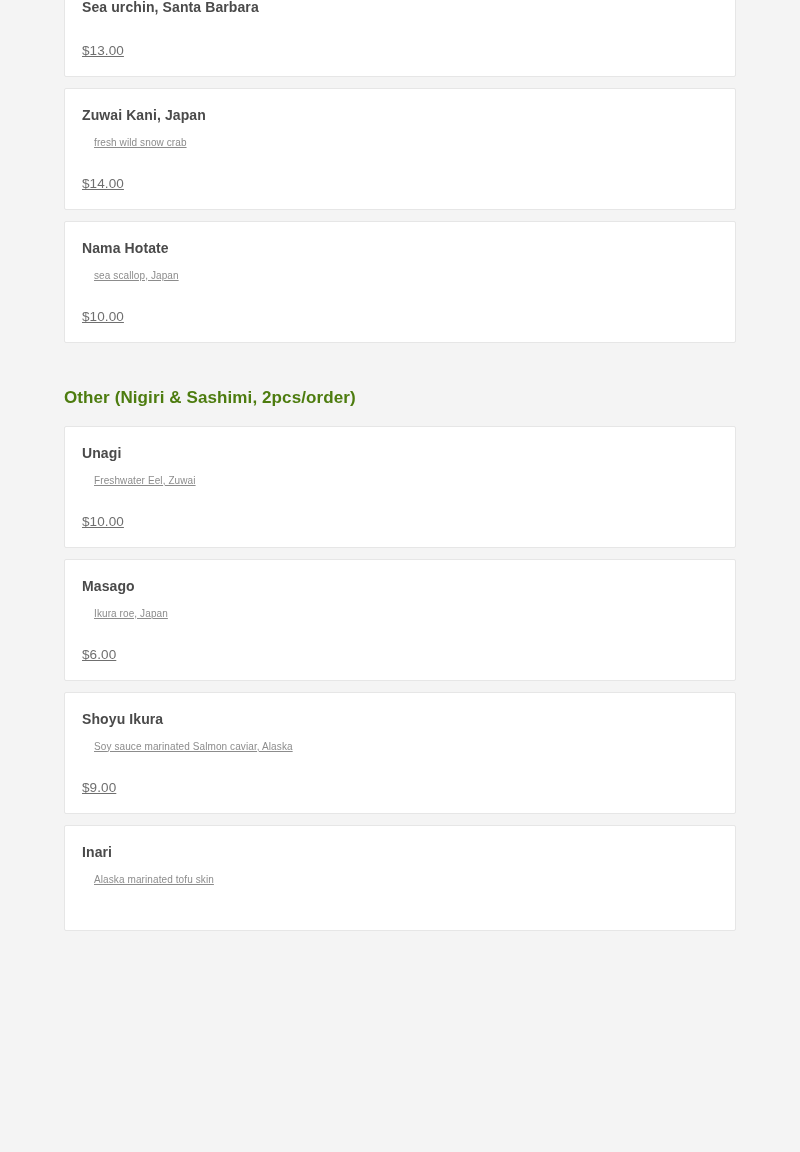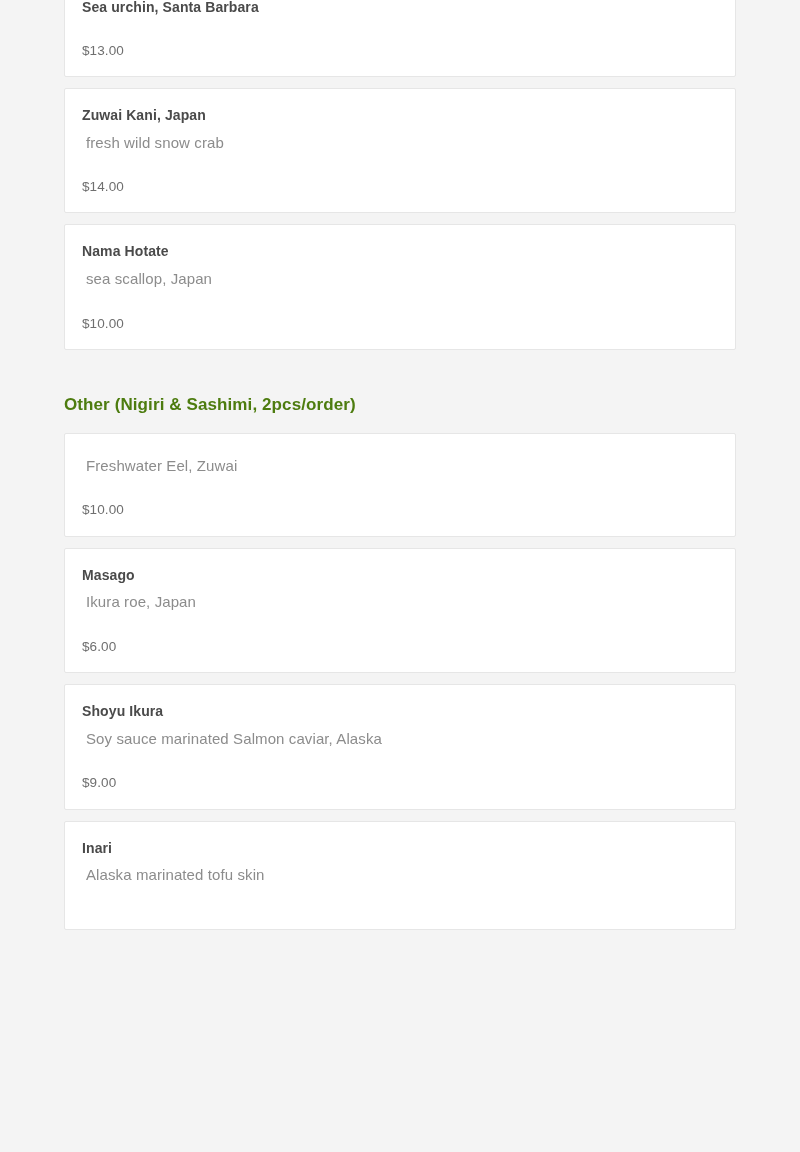--- a/index.html
+++ b/index.html
@@ -41,32 +41,34 @@
   }
   .item-name {
     font-size: 14px;
     font-weight: bold;
     color: #4a4a4a;
     letter-spacing: 0.1px;
     margin: 0 0 9px 0;
     line-height: 1.2;
   }
   .item-desc {
-    font-size: 15px;
+    font-size: 10px;
     color: #8c8c8c;
     letter-spacing: 0.1px;
-    margin: 4px;
+    margin: 12px;
     line-height: 1.3;
+    text-decoration: underline;
   }
   .item-price {
     font-size: 13.5px;
     color: #6f6f6f;
     letter-spacing: 0.1px;
     margin: 27px 0 0 0;
     line-height: 1.2;
+    text-decoration: underline;
   }
   
   .clipped-top {
     margin-top: -20px;
   }
   .clipped-top .item-name {
     margin-bottom: 0;
   }
 </style>
 </head>
@@ -93,20 +95,21 @@
       <p class="item-price">$10.00</p>
     </div>
 
   </div>
 
   <div class="menu-section">
 
     <h2 class="section-heading">Other (Nigiri &amp; Sashimi, 2pcs/order)</h2>
 
     <div class="item-card">
+      <p class="item-name">Unagi</p>
       <p class="item-desc">Freshwater Eel, Zuwai</p>
       <p class="item-price">$10.00</p>
     </div>
 
     <div class="item-card">
       <p class="item-name">Masago</p>
       <p class="item-desc">Ikura roe, Japan</p>
       <p class="item-price">$6.00</p>
     </div>
 

